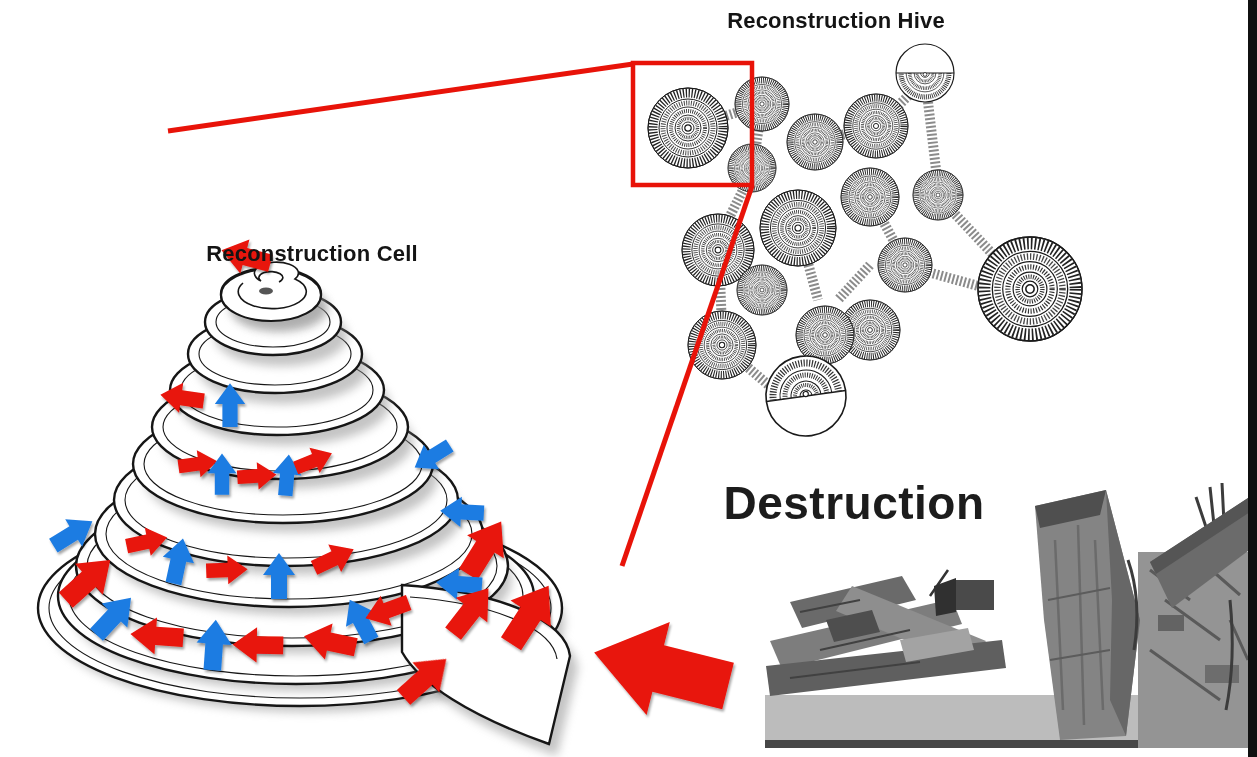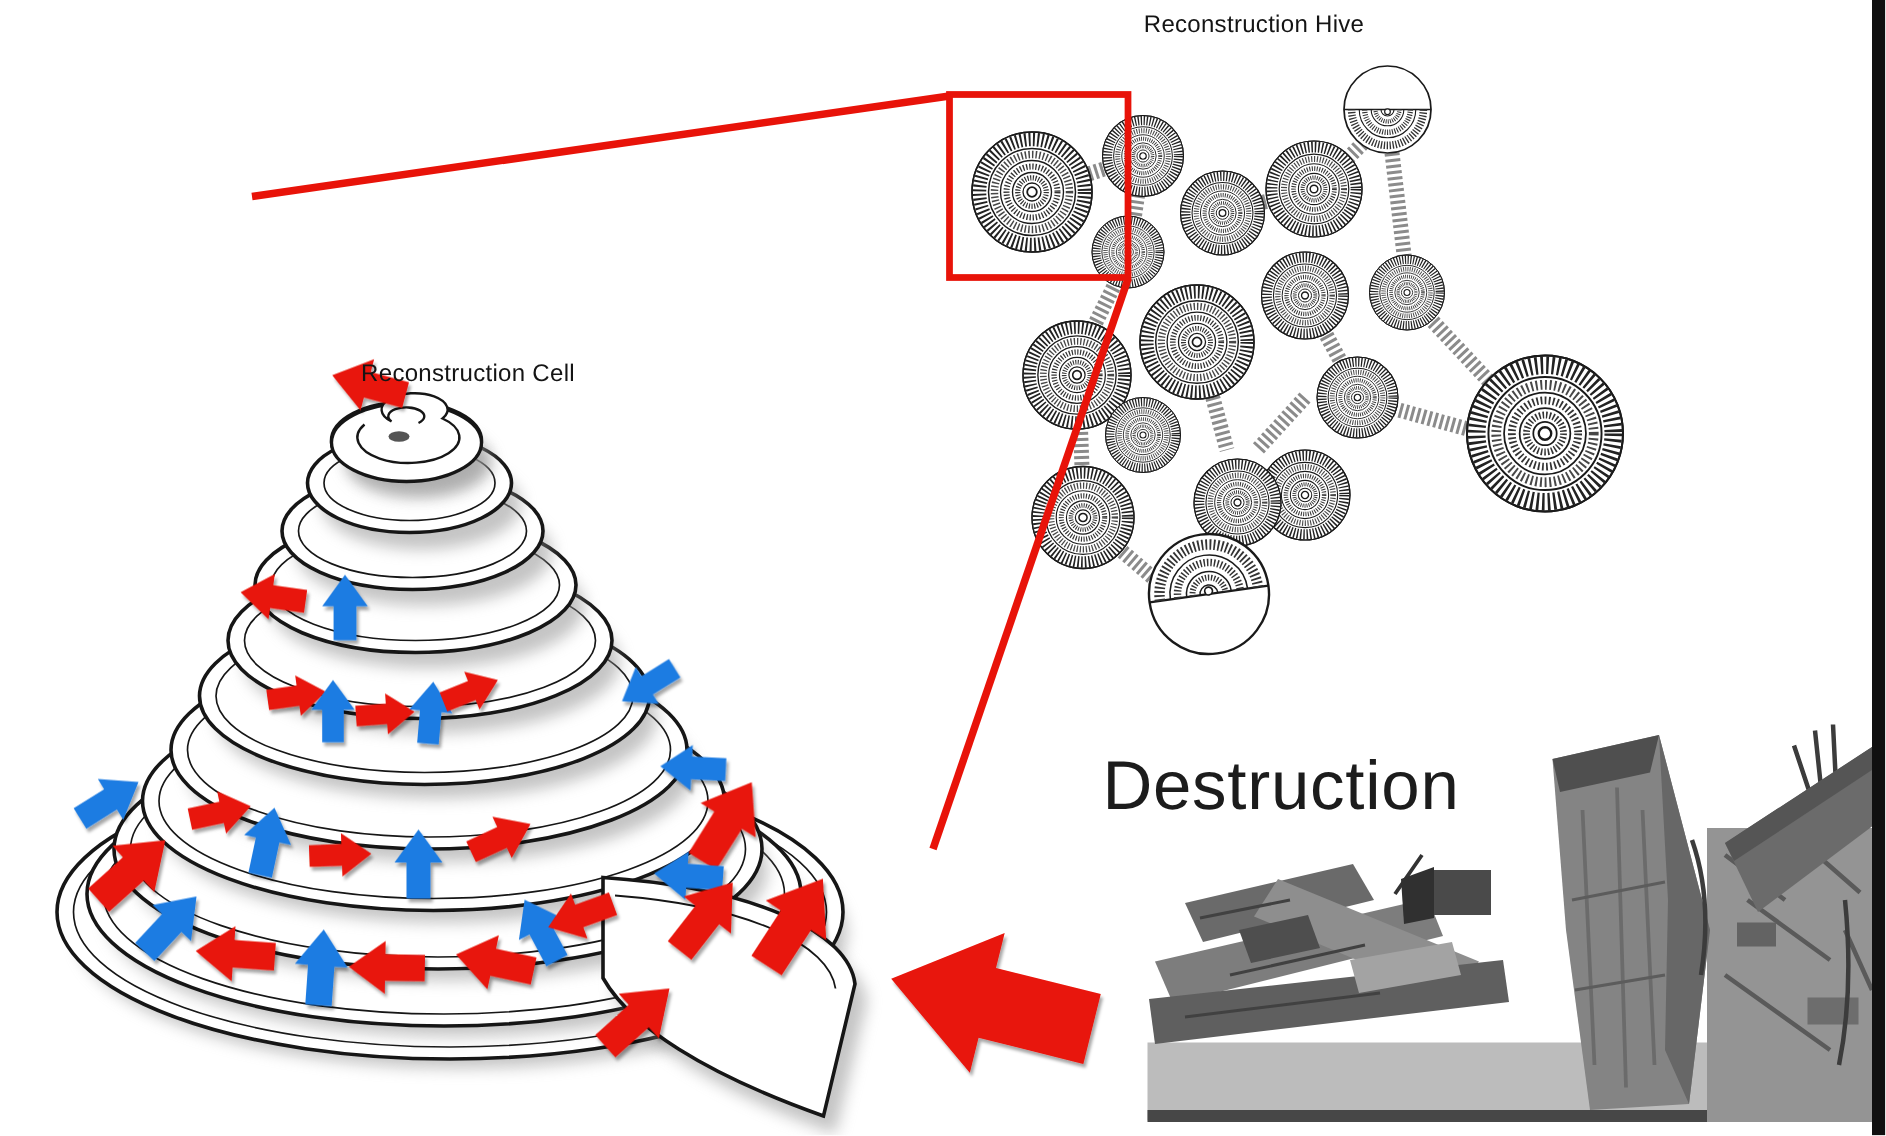--- a/index.html
+++ b/index.html
@@ -2,24 +2,24 @@
 <html><head>
 <meta charset="utf-8">
 <style>
   html,body{margin:0;padding:0;background:#ffffff;}
   .stage{
     position:relative;width:1257px;height:757px;background:#ffffff;
     overflow:hidden;font-family:"Liberation Sans",sans-serif;
   }
   svg{position:absolute;left:0;top:0;}
   .lbl{position:absolute;color:#141414;text-align:center;white-space:nowrap;}
-  .lbl-bold{font-weight:normal;font-size:16px;letter-spacing:0.2px;}
+  .lbl-bold{font-weight:bold;font-size:22px;letter-spacing:0.2px;}
   #hive-label{left:700px;top:8px;width:272px;}
   #cell-label{left:180px;top:200px;width:264px;margin-top:41px;}
-  #destruction-label{left:704px;top:496px;width:300px;font-size:46px;font-weight:400;letter-spacing:0.5px;color:#1c1c1c;}
+  #destruction-label{left:704px;top:476px;width:300px;font-size:46px;font-weight:700;letter-spacing:0.5px;color:#1c1c1c;}
 </style>
 </head>
 <body>
 
 <div class="stage">
 
   <svg id="diagram" width="1257" height="757" viewBox="0 0 1257 757">
     <defs>
       <filter id="soft" x="-40%" y="-40%" width="180%" height="180%">
         <feGaussianBlur stdDeviation="5"></feGaussianBlur>

